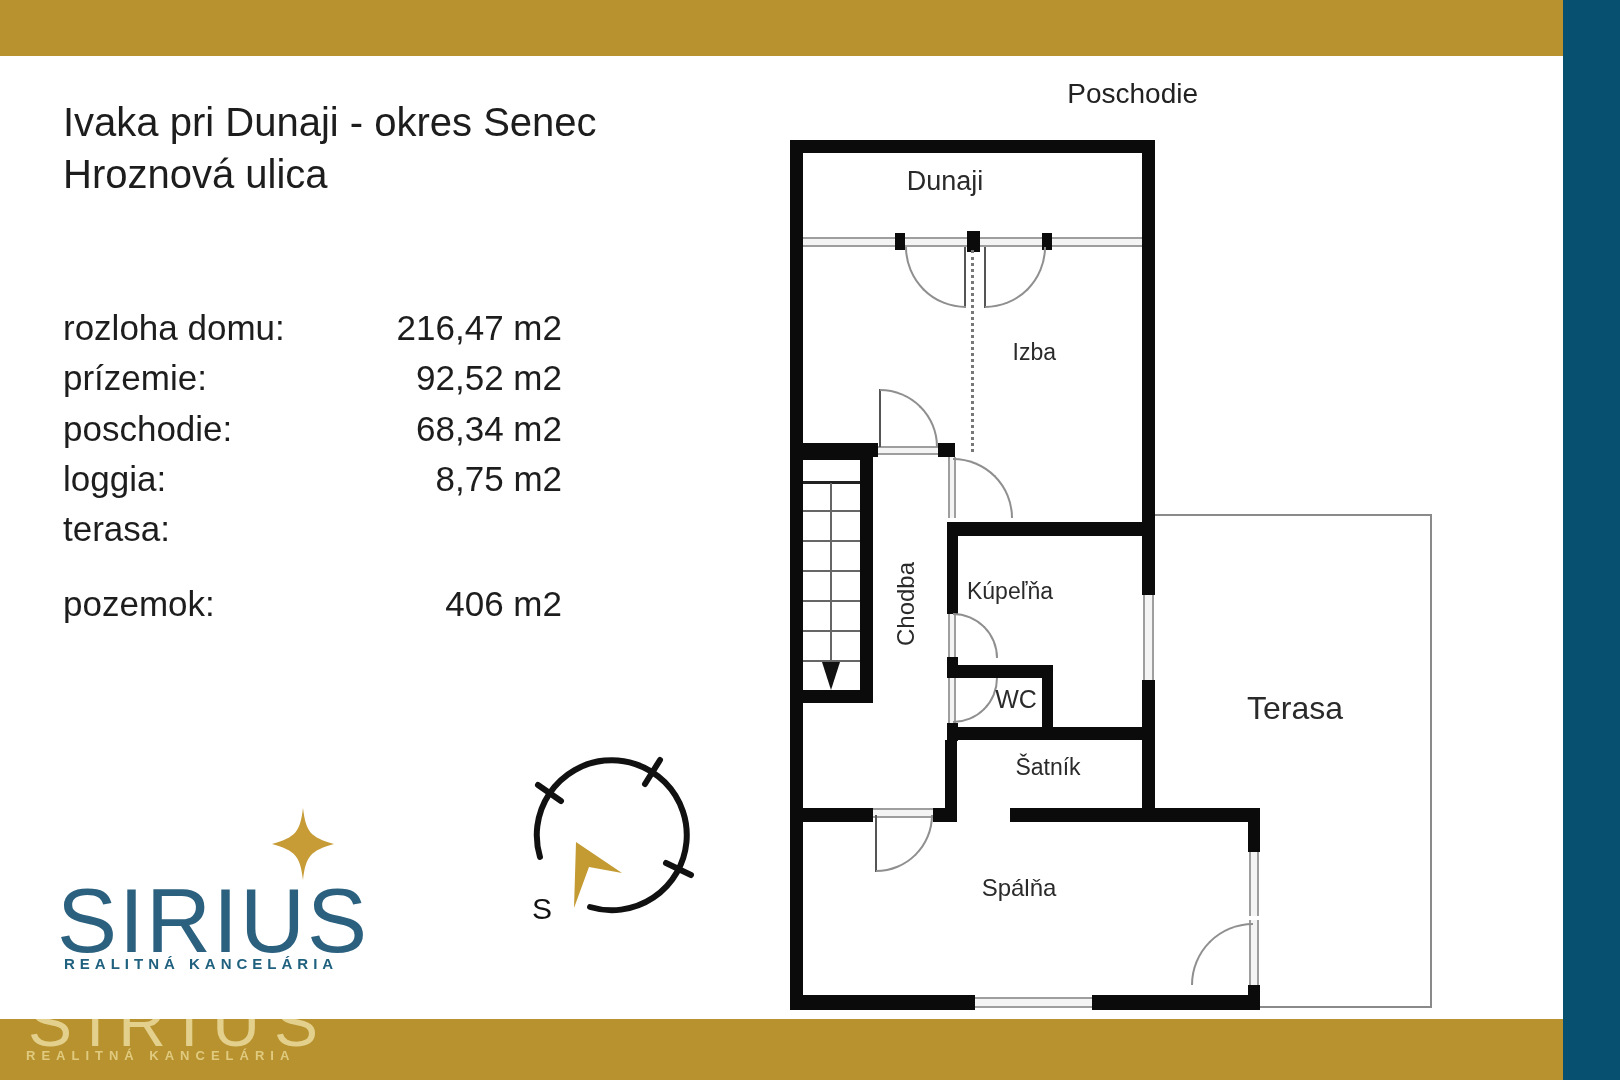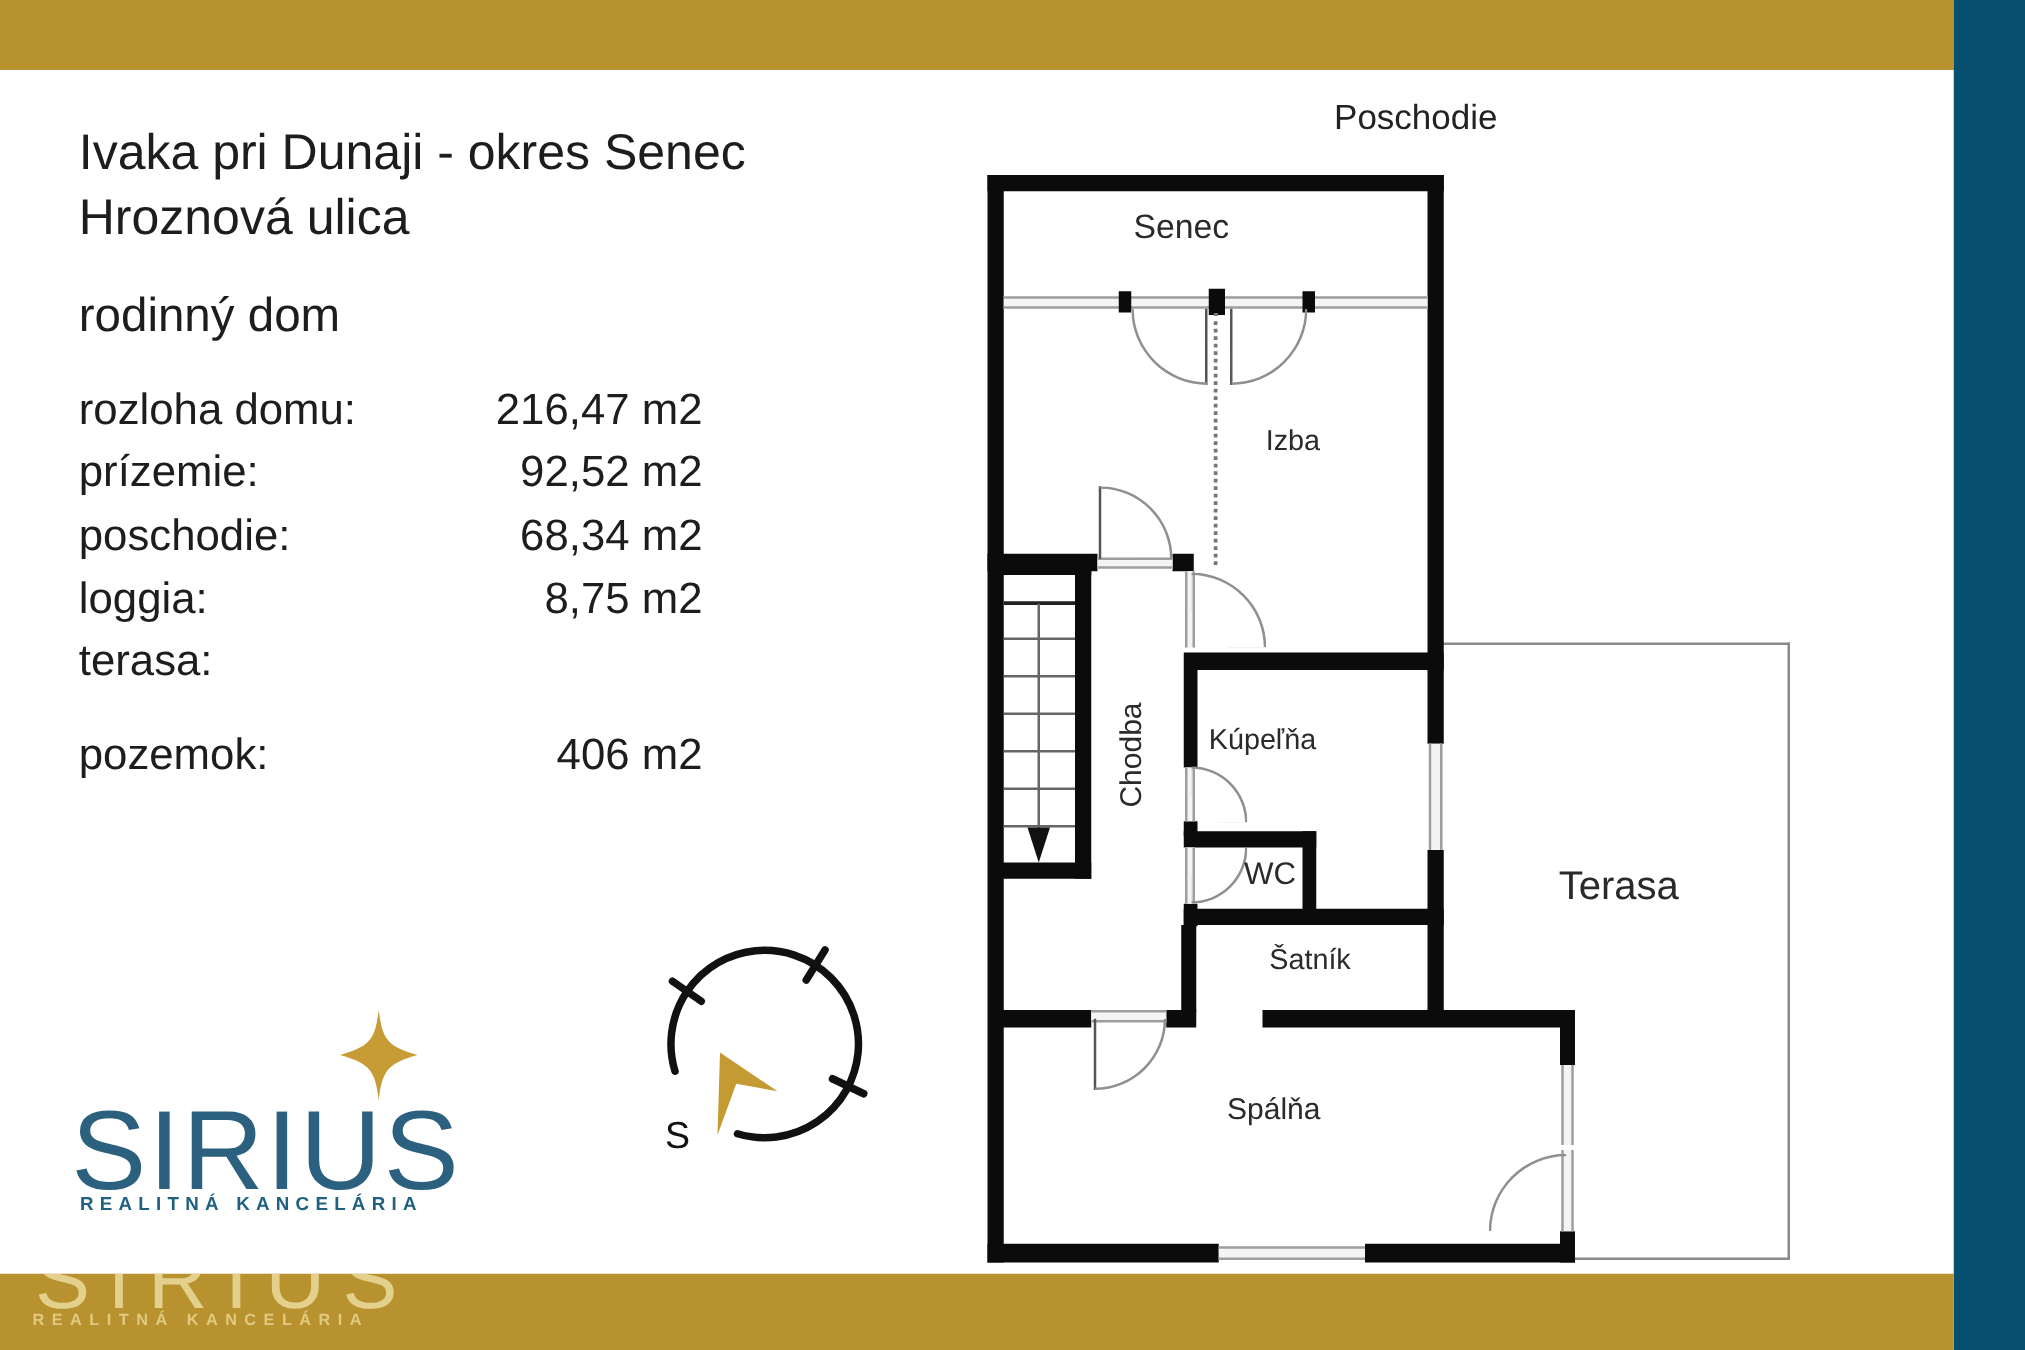--- a/index.html
+++ b/index.html
@@ -60,21 +60,20 @@
 
   <div class="abs bar-top"></div>
   <div class="abs bar-right"></div>
   <div class="abs bar-bottom">
     <div class="abs wm-name">SIRIUS</div>
     <div class="abs wm-tagline">REALITNÁ KANCELÁRIA</div>
   </div>
 
   <div class="abs loc-line" style="top:152px;">Hroznová ulica</div>
   <div class="abs loc-line" style="top:100px;">Ivaka pri Dunaji - okres Senec</div>
-  <div class="abs prop-type">rodinný dom</div>
 
   <div class="abs row" style="top:308px;">
     <span class="lbl">rozloha domu:</span>
     <span class="val">216,47 m2</span>
   </div>
   <div class="abs row" style="top:358px;">
     <span class="lbl">prízemie:</span>
     <span class="val">92,52 m2</span>
   </div>
   <div class="abs row" style="top:409px;">
@@ -171,21 +170,21 @@
     <div class="abs tread" style="left:803px; top:481px; width:57px; height:3px; background:#222;"></div>
     <div class="abs tread" style="left:803px; top:510px; width:57px; height:2px;"></div>
     <div class="abs tread" style="left:803px; top:540px; width:57px; height:2px;"></div>
     <div class="abs tread" style="left:803px; top:570px; width:57px; height:2px;"></div>
     <div class="abs tread" style="left:803px; top:600px; width:57px; height:2px;"></div>
     <div class="abs tread" style="left:803px; top:630px; width:57px; height:2px;"></div>
     <div class="abs tread" style="left:803px; top:660px; width:57px; height:2px;"></div>
     <div class="abs tread" style="left:830px; top:483px; width:2px; height:182px;"></div>
     <div class="abs stair-arrow" style="left:822px; top:662px;"></div>
 
-    <div class="abs room-label" style="left:865px; top:166px; font-size:27px;">Senec</div>
+    <div class="abs room-label" style="left:865px; top:166px; font-size:27px;">Dunaji</div>
     <div class="abs room-label" style="left:896px; top:339px; font-size:23px;text-align:right;">Izba</div>
     <div class="abs room-label" style="left:826px; top:590px; width:160px; font-size:24px; transform:rotate(-90deg);">Chodba</div>
     <div class="abs room-label" style="left:930px; top:578px; font-size:23px;">Kúpeľňa</div>
     <div class="abs room-label" style="left:936px; top:685px; font-size:25px;">WC</div>
     <div class="abs room-label" style="left:968px; top:754px; font-size:23px;">Šatník</div>
     <div class="abs room-label" style="left:1215px; top:690px; font-size:32px;">Terasa</div>
     <div class="abs room-label" style="left:939px; top:874px; font-size:24px;">Spálňa</div>
   </div>
 
 </div>

